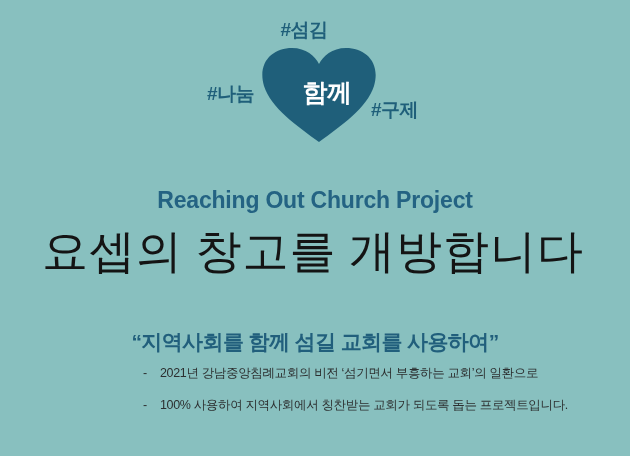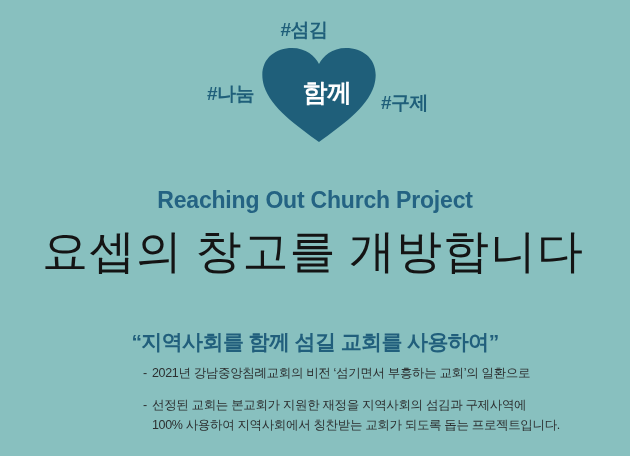--- a/index.html
+++ b/index.html
@@ -66,21 +66,21 @@
     position: absolute;
     color: #1f5f7a;
     font-size: 19px;
     font-weight: bold;
     letter-spacing: -0.5px;
     white-space: nowrap;
     line-height: 1;
   }
   .tag-top   { left: 0; right: 0; top: 20px; text-align: center; }
   .tag-left  { left: 207px; top: 84px; }
-  .tag-right { left: 371px; top: 93px; margin-left: 10px; }
+  .tag-right { left: 371px; top: 100px; }
 
   
   .subtitle {
     position: absolute;
     left: 0;
     right: 0;
     top: 188px;
     text-align: center;
     color: #246383;
     font-size: 23px;
@@ -134,20 +134,21 @@
     align-items: flex-start;
   }
   .note:last-child { margin-bottom: 0; }
   .note-dash {
     flex: 0 0 auto;
     width: 9px;
     color: #2c2f30;
   }
   .note-body {
     flex: 1 1 auto;
+    margin-left: 8px;
   }
   .note-line {
     display: block;
     white-space: nowrap;
   }
 </style>
 </head>
 <body>
 
 <div class="poster">
@@ -185,20 +186,19 @@
     <div class="note">
       <span class="note-dash">-</span>
       <span class="note-body">
         <span class="note-line">2021년 강남중앙침례교회의 비전 ‘섬기면서 부흥하는 교회’의 일환으로</span>
       </span>
     </div>
 
     <div class="note">
       <span class="note-dash">-</span>
       <span class="note-body">
-        <span class="note-line">선정된 교회는 본교회가 지원한 재정을 지역사회의 섬김과 구제사역에</span>
         <span class="note-line">100% 사용하여 지역사회에서 칭찬받는 교회가 되도록 돕는 프로젝트입니다.</span>
       </span>
     </div>
 
   </div>
 
 </div>
 
 </body></html>

